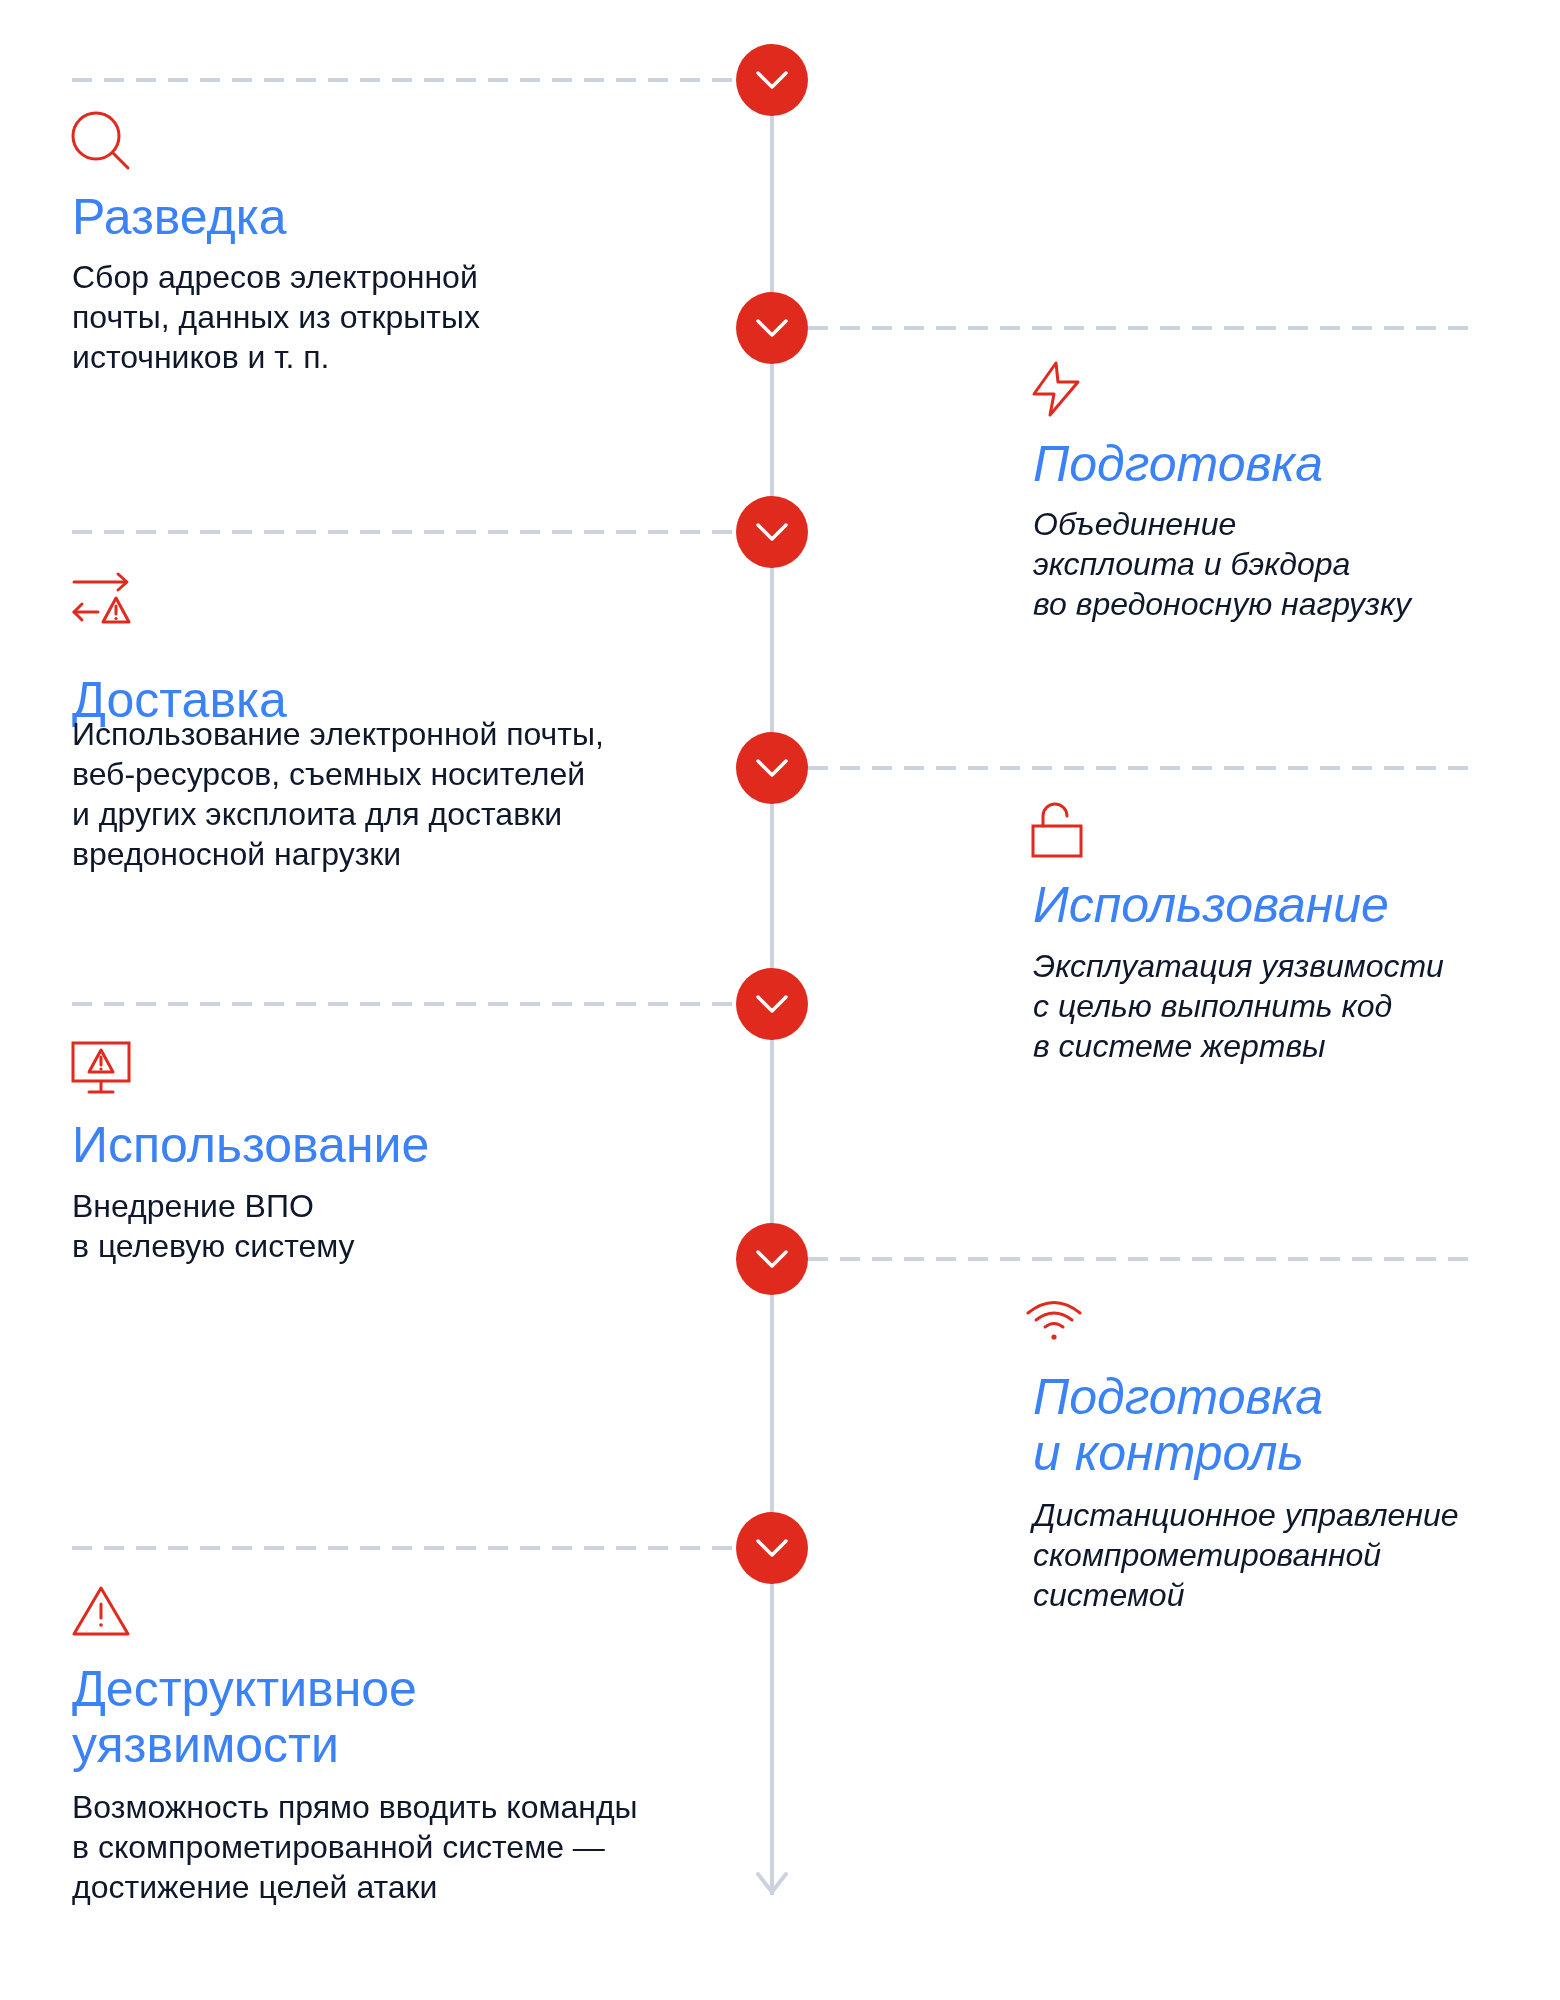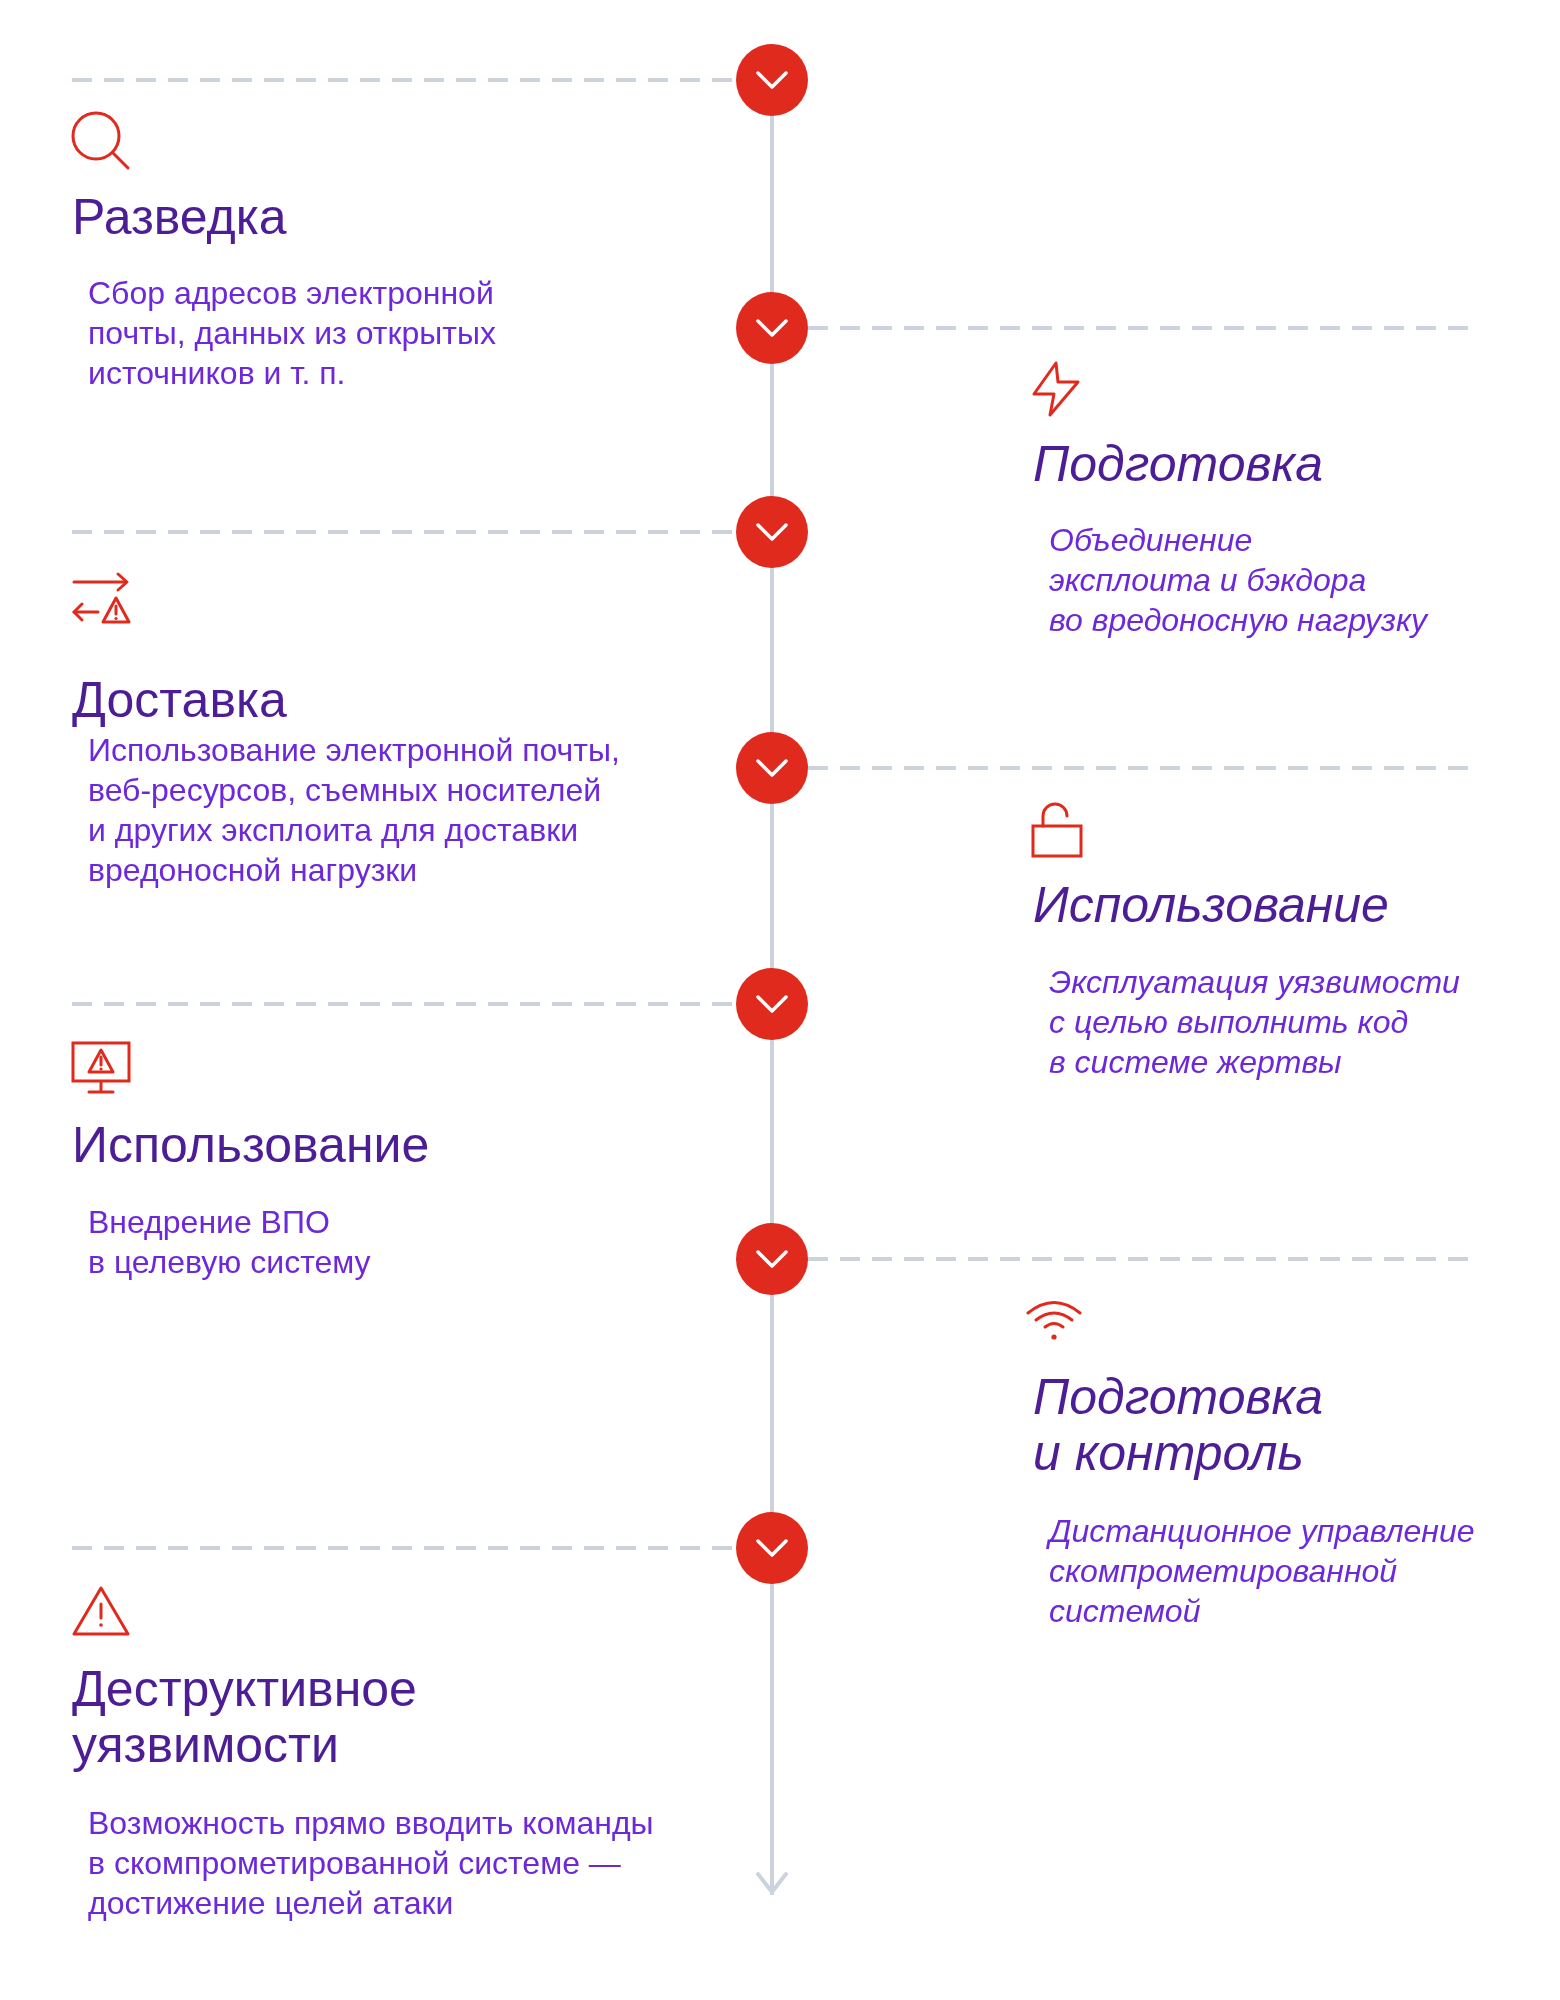--- a/index.html
+++ b/index.html
@@ -7,22 +7,22 @@
          font-family:"Liberation Sans", "DejaVu Sans", sans-serif; }
   .axis { position:absolute; left:770px; top:80px; width:4px; height:1815px; background:#ccd3df; }
   .arrow-tip { position:absolute; left:752px; top:1868px; width:40px; height:30px; }
   .node { position:absolute; width:72px; height:72px; border-radius:50%; background:#e02a1d;
           left:736px; margin-top:-36px; display:flex; align-items:center; justify-content:center; cursor:pointer; }
   .dash { position:absolute; height:4px; margin-top:-2px;
           background-image:repeating-linear-gradient(to right,#ccd3df 0 20px,transparent 20px 32px); }
   .dash.left { left:72px; width:664px; }
   .dash.right { left:808px; width:672px; }
   .icon { position:absolute; }
-  .title { position:absolute; color:#4c1d95; font-size:50px; line-height:56px; font-weight:400; white-space:pre; margin:0; }
-  .desc { position:absolute; color:#6d28d9; font-size:32px; line-height:40px; white-space:pre; margin:16px; }
+  .title { position:absolute; color:#3b82f6; font-size:50px; line-height:56px; font-weight:400; white-space:pre; margin:0; }
+  .desc { position:absolute; color:#0f172a; font-size:32px; line-height:40px; white-space:pre; margin:0; }
   .colL { left:72px; }
   .colR { left:1033px;font-style:italic; }
 </style>
 </head>
 <body>
 
 <div class="axis"></div>
 <svg class="arrow-tip" viewBox="0 0 40 30">
   <polyline points="6,6 20,24 34,6" fill="none" stroke="#ccd3df" stroke-width="4" stroke-linecap="round"></polyline>
 </svg>

